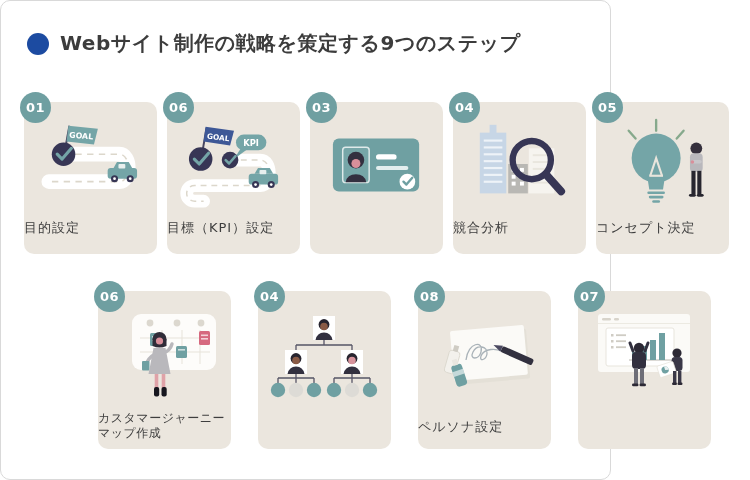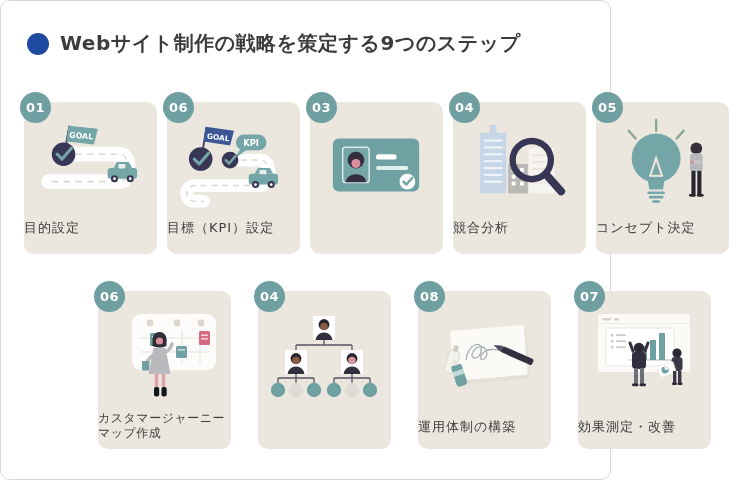--- a/index.html
+++ b/index.html
@@ -286,21 +286,21 @@
             <rect x="22" y="44" width="11" height="23" rx="3" fill="#f3f1ec" stroke="#dad6cc" stroke-width="0.8"></rect>
             <rect x="25" y="38.5" width="5" height="6" fill="#cfccc4"></rect>
           </g>
           <g transform="rotate(-18 36 70)">
             <rect x="30" y="58" width="11" height="22" rx="3" fill="#6fa0a2"></rect>
             <rect x="30" y="64" width="11" height="5" fill="#ffffff" opacity="0.6"></rect>
             <rect x="33" y="52.5" width="5" height="6" fill="#e9e7e0"></rect>
           </g>
         </svg>
       </div>
-      <div class="label">運用体制の構築</div>
+      <div class="label">ペルソナ設定</div>
     </div>
 
     <div class="card">
       <div class="badge">07</div>
       <div class="illo">
         <svg width="122" height="104" viewBox="0 0 122 102">
           <rect x="14" y="8" width="92" height="58" rx="3" fill="#fbfaf7"></rect>
           <rect x="18" y="12" width="9" height="2.4" rx="1.2" fill="#d8d4cb"></rect>
           <rect x="30" y="12" width="5" height="2.4" rx="1.2" fill="#d8d4cb"></rect>
           <line x1="14" y1="17.5" x2="106" y2="17.5" stroke="#eceae2" stroke-width="1"></line>
@@ -334,17 +334,16 @@
             <rect x="74" y="57" width="17" height="12" rx="1.5" fill="#ffffff" stroke="#e4e1d8" stroke-width="0.6"></rect>
             <circle cx="81" cy="63" r="3.6" fill="#6fa0a2"></circle>
             <path d="M81 63 L81 59.4 A3.6 3.6 0 0 1 84.4 64 Z" fill="#ffffff" opacity="0.85"></path>
           </g>
           <rect x="89" y="65" width="3.4" height="12" fill="#3a3848"></rect>
           <rect x="94" y="65" width="3.4" height="12" fill="#3a3848"></rect>
           <rect x="88" y="76.5" width="5" height="2.4" rx="1.2" fill="#2c2935"></rect>
           <rect x="93.5" y="76.5" width="5" height="2.4" rx="1.2" fill="#2c2935"></rect>
         </svg>
       </div>
-      <div class="label">効果測定・改善</div>
     </div>
   </div>
 
 </div>
 
 </body></html>

